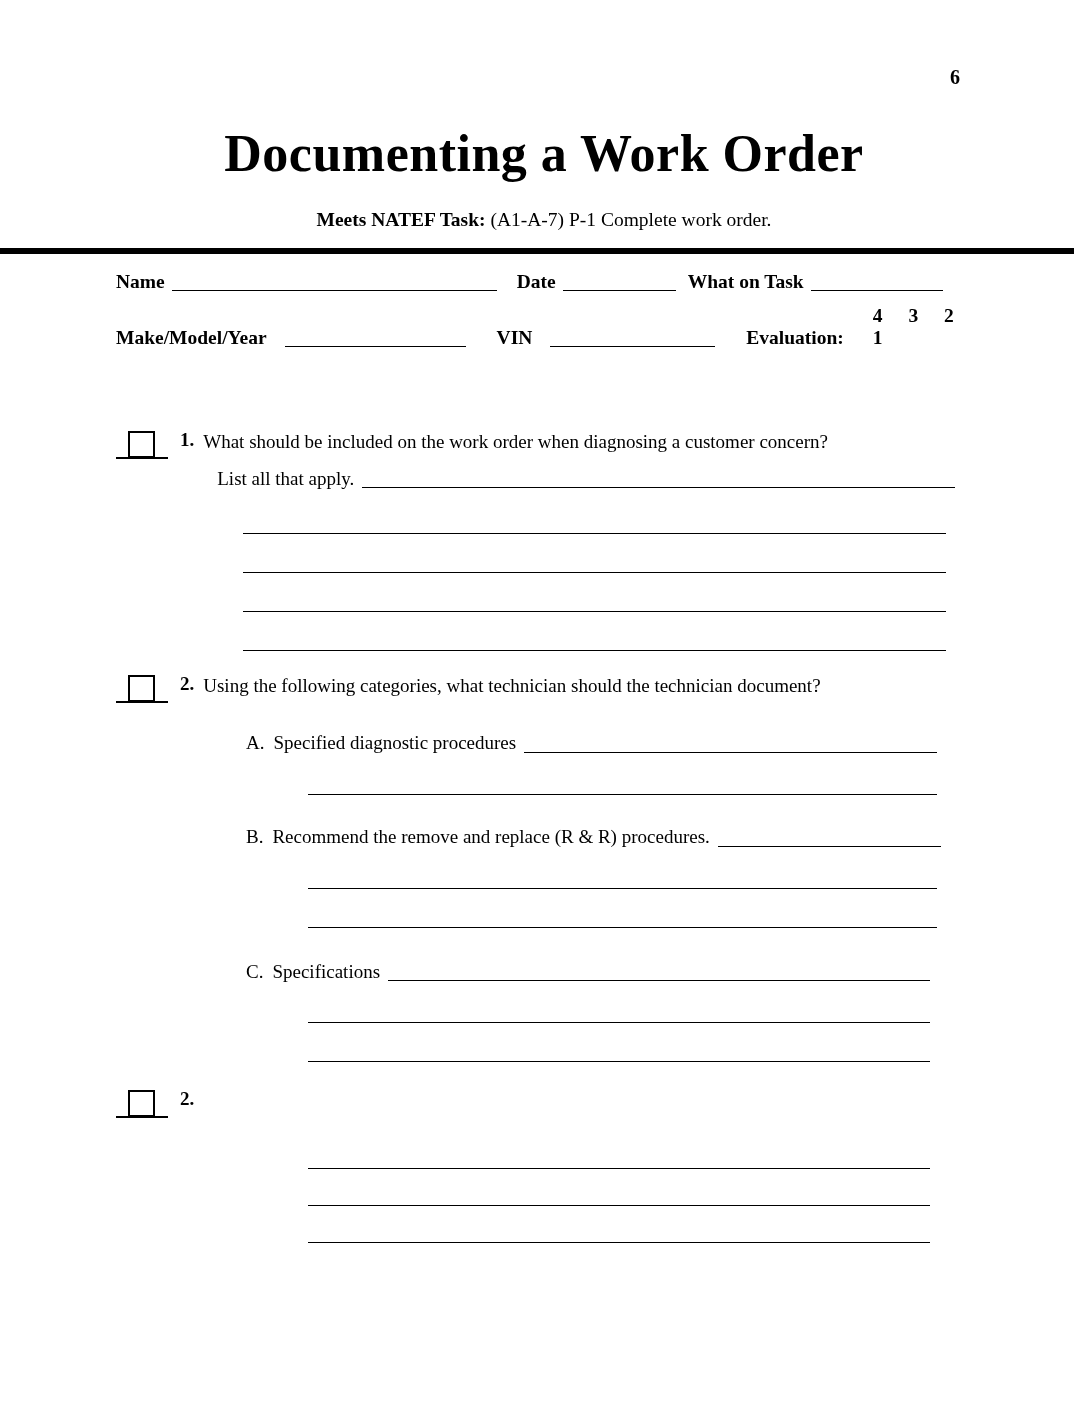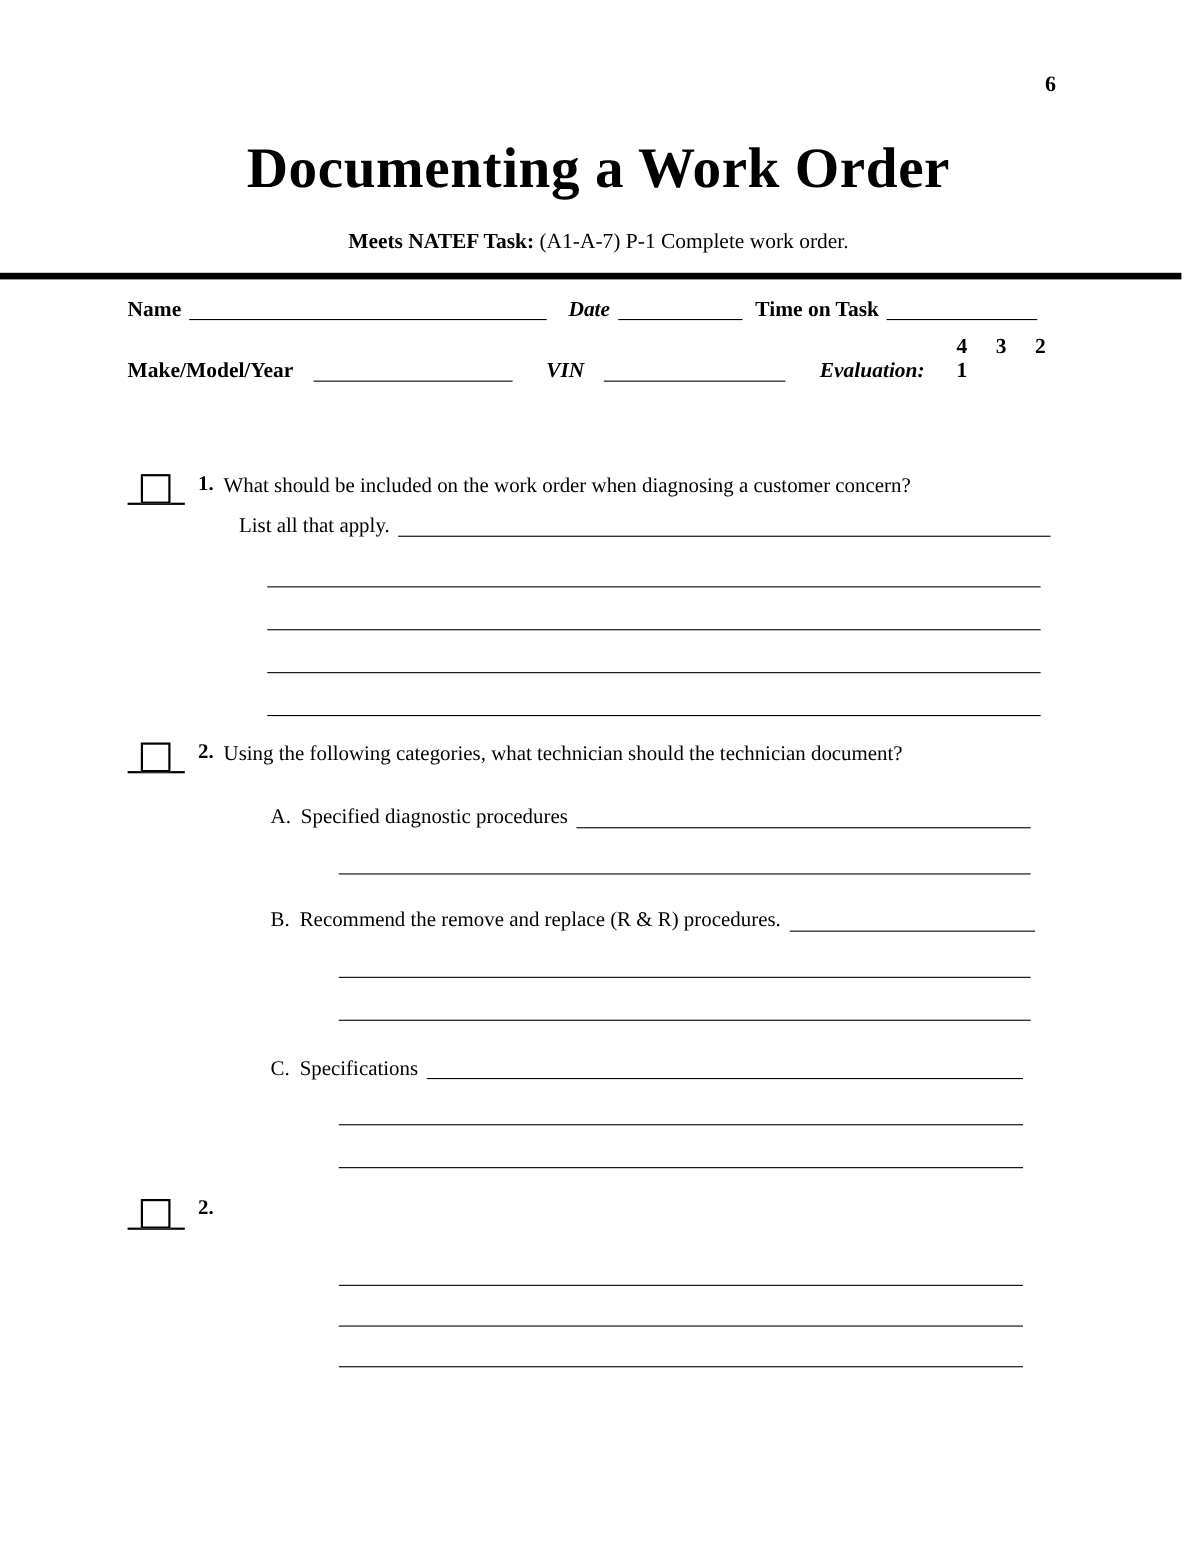--- a/index.html
+++ b/index.html
@@ -41,21 +41,21 @@
   .hrow-2 { margin-top:12px;gap:11px; }
   .u {
     display:inline-block; border-bottom:1.6px solid #000;
     height:20px; margin-left:7px; margin-bottom:2px; flex:none;
   }
   .u.name-line { width:325px; }
   .u.date-line { width:113px; }
   .u.time-line { flex:1; margin-right:12px; }
   .u.make-line { width:181px; }
   .u.vin-line  { width:165px; }
-  .gap20 { margin-left:20px;font-style:italic; }
+  .gap20 { margin-left:20px; }
   .gap12 { margin-left:12px; }
   .eval-scale { margin-left:18px; word-spacing:21px; }
 
   
   .questions { margin-top:74px; }
   .q-head { display:flex; align-items:flex-start; }
   .check {
     position:relative; width:52px; height:36px;
     flex:none; margin-top:0;
   }
@@ -113,21 +113,21 @@
 
   <div class="thick-rule"></div>
 
   <div class="content">
 
     <div class="hrow hrow-1">
       <span>Name</span>
       <span class="u name-line"></span>
       <span class="gap20">Date</span>
       <span class="u date-line"></span>
-      <span class="gap12">Time on Task</span>
+      <span class="gap12">What on Task</span>
       <span class="u time-line"></span>
     </div>
 
     <div class="hrow hrow-2">
       <span>Make/Model/Year</span>
       <span class="u make-line"></span>
       <span class="gap20">VIN</span>
       <span class="u vin-line"></span>
       <span class="gap20">Evaluation:</span>
       <span class="eval-scale">4 3 2 1</span>

